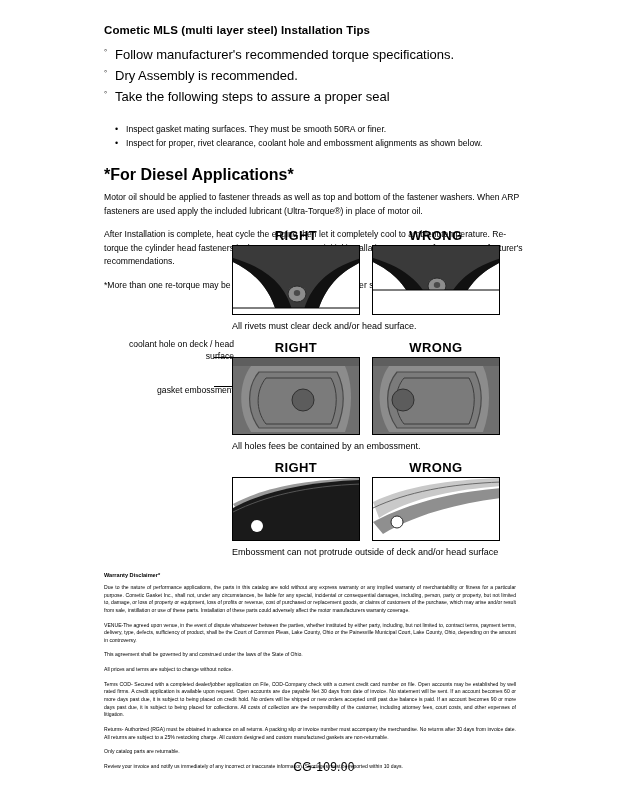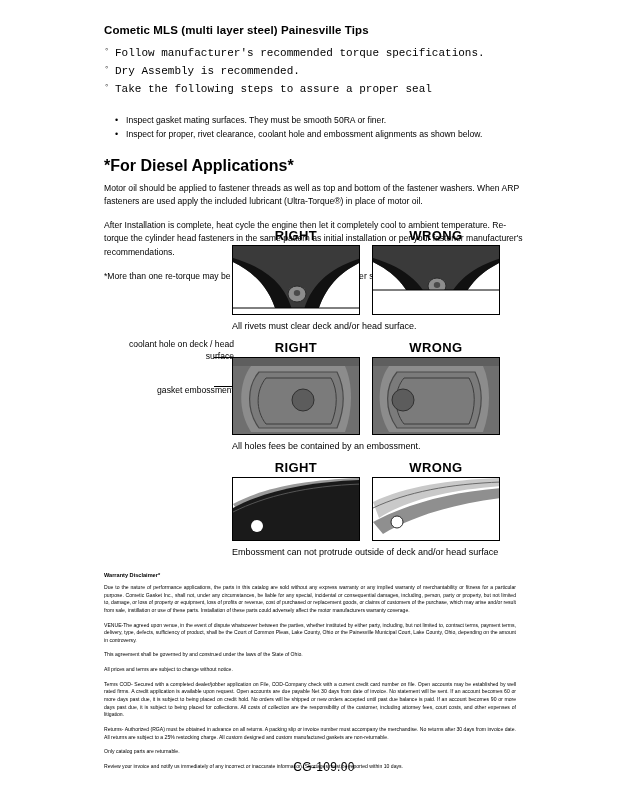--- a/index.html
+++ b/index.html
@@ -32,26 +32,25 @@
     font-weight: bold;
     margin: 0 0 9px 0;
     letter-spacing: 0.1px;
   }
   ul.bullets {
     list-style: none;
     margin: 0;
     padding: 0;
   }
   ul.bullets > li {
-    font-size: 11px;
+    font-size: 13px;
     line-height: 1.55;
     position: relative;
     padding-left: 11px;
     margin-bottom: 1px;
-    font-family: Liberation Mono, monospace;
   }
   ul.bullets > li:before {
     content: "\25E6";
     position: absolute;
     left: 0;
     top: -1px;
     font-size: 9px;
   }
   ul.subbullets {
     list-style: none;
@@ -168,21 +167,21 @@
     letter-spacing: 0.3px;
   }
   .docnum span { margin-left: 30px; }
 </style>
 </head>
 <body>
 
 <div class="page">
 
   <div class="content">
-    <h1 class="title">Cometic MLS (multi layer steel) Painesville Tips</h1>
+    <h1 class="title">Cometic MLS (multi layer steel) Installation Tips</h1>
 
     <ul class="bullets">
       <li>Follow manufacturer's recommended torque specifications.</li>
       <li>Dry Assembly is recommended.</li>
       <li>Take the following steps to assure a proper seal</li>
     </ul>
 
     <div class="sub-wrap">
       <ul class="subbullets">
         <li>Inspect gasket mating surfaces.  They must be smooth 50RA or finer.</li>

